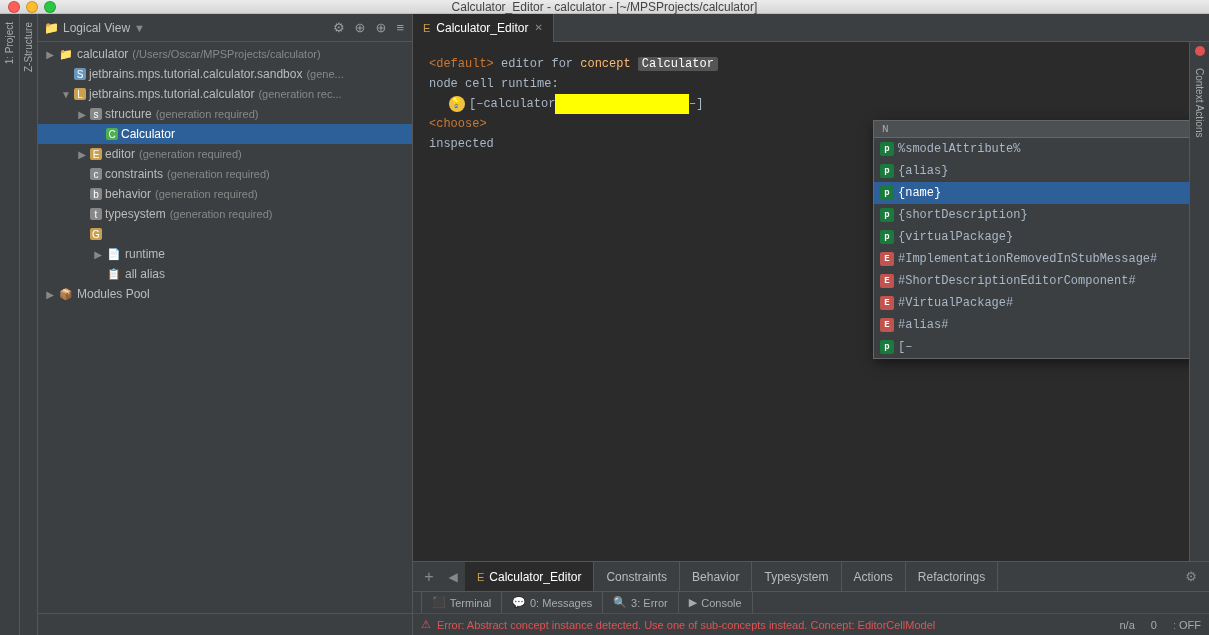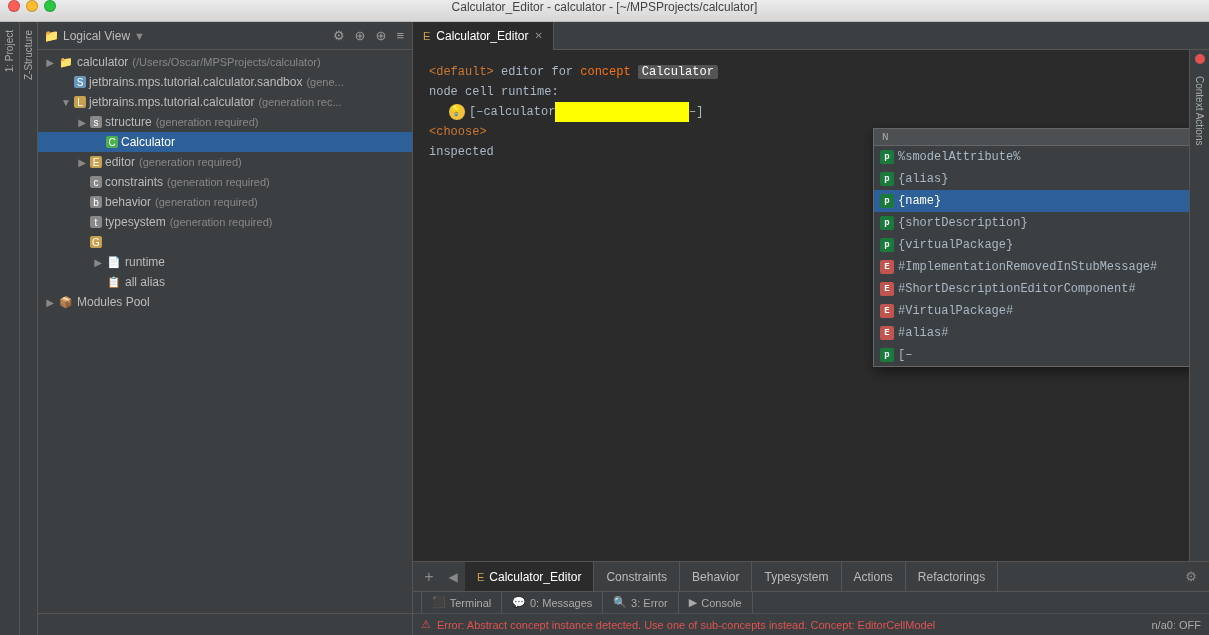--- a/index.html
+++ b/index.html
@@ -9,23 +9,24 @@
       overflow: hidden;
       font-family: -apple-system, 'Helvetica Neue', Arial, sans-serif;
       font-size: 12px;
       background: #2d2d2d;
       display: flex;
       flex-direction: column;
     }
 
     
     .titlebar {
-      height: 22px;
+      height: 14px;
       background: linear-gradient(to bottom, #ebebeb, #d6d6d6);
       display: flex;
+      align-items: center;
       justify-content: center;
       position: relative;
       flex-shrink: 0;
       border-bottom: 1px solid #bbb;
     }
     .titlebar-buttons {
       position: absolute;
       left: 8px;
       display: flex;
       gap: 6px;
@@ -223,21 +224,21 @@
       color: #a9b7c6;
       overflow: auto;
       position: relative;
     }
 
     .code-line {
       line-height: 20px;
       white-space: nowrap;
     }
     .kw-angle { color: #cc7832; }
-    .kw-blue { color: #f97316; }
+    .kw-blue { color: #fdba74; }
     .kw-yellow { background: #ffff00; color: #000; padding: 0 2px; }
     .kw-white { color: #a9b7c6; }
     .kw-bracket { color: #a9b7c6; }
     .bulb {
       display: inline-block;
       width: 16px;
       height: 16px;
       background: #f0c040;
       border-radius: 50%;
       font-size: 10px;
@@ -699,21 +700,21 @@
       <div class="status-item">
         <span>▶</span>
         <span>Console</span>
       </div>
 
     </div>
 
     <div class="status-error-bar">
       <span style="color:#e05252; margin-right:6px;">⚠</span>
       <span>Error: Abstract concept instance detected. Use one of sub-concepts instead. Concept: EditorCellModel</span>
-      <div style="margin-left: auto; display:flex; color:#aaa; font-size:11px;">
+      <div style="margin-left: auto; display:flex; gap:16px; color:#aaa; font-size:11px;">
         <span>n/a</span>
         <span>0</span>
         <span>
           <span style="color:#888;">:</span>
           <span>OFF</span>
         </span>
       </div>
     </div>
   </div>
 </div>

